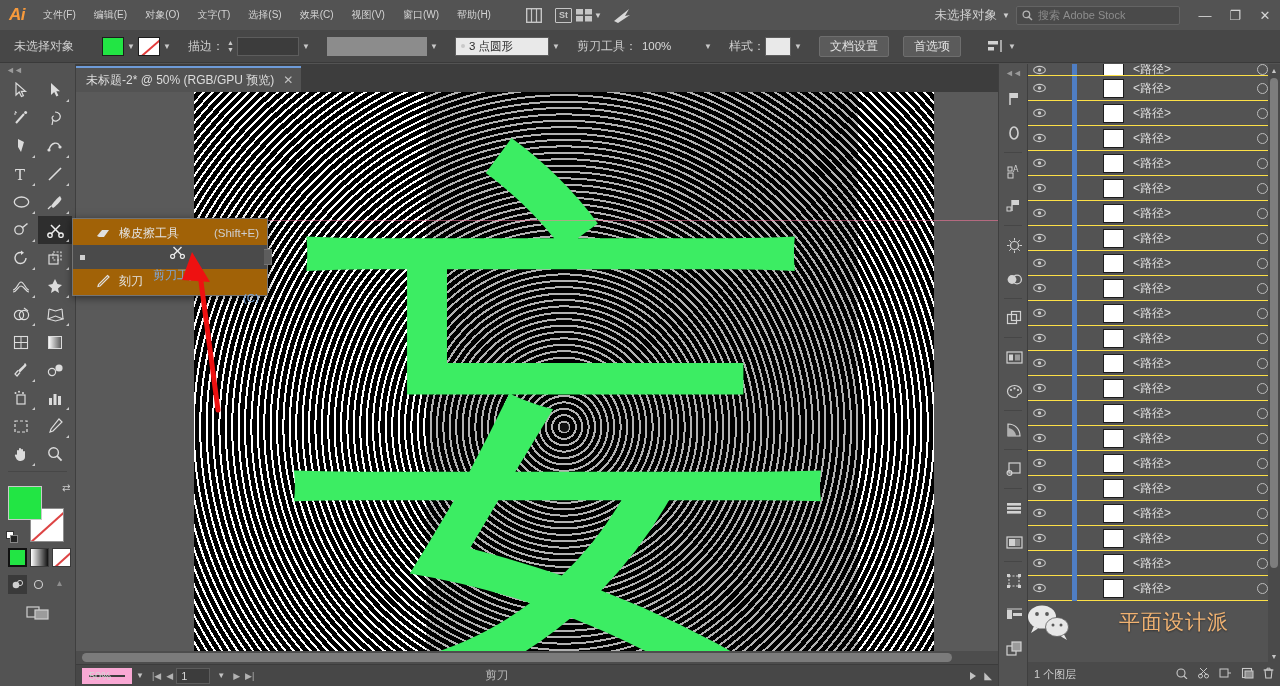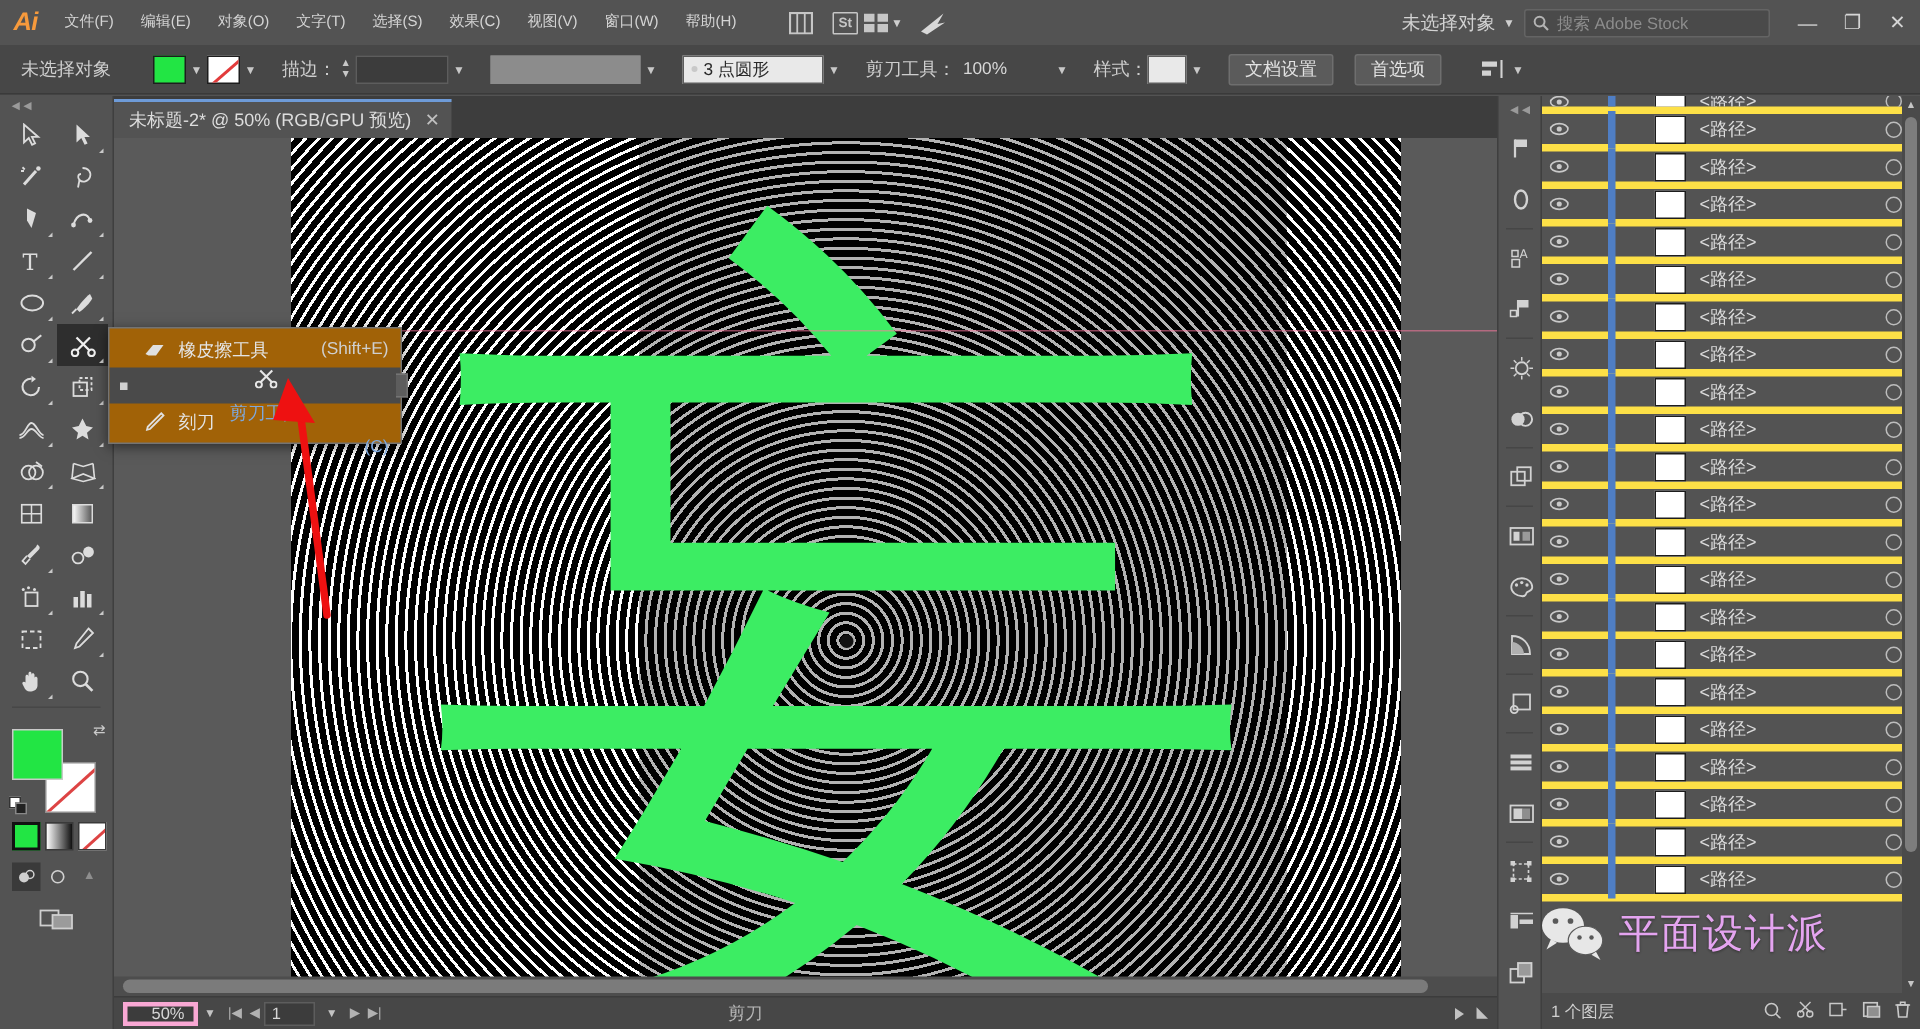--- a/index.html
+++ b/index.html
@@ -248,21 +248,21 @@
     height: 26px; background: #404040; display: flex; align-items: flex-end; padding-left: 8px;
   }
   .ptab {
     height: 24px; padding: 0 11px; display: flex; align-items: center;
     color: #b9b9b9; font-size: 12px; cursor: default;
   }
   .ptab.act { background: #535353; color: #e8e8e8; }
   .ptab-menu { margin-left: auto; width: 26px; height: 24px; display:flex; align-items:center; justify-content:center; color:#c3c3c3; }
   .layers-scroll { flex: 1; position: relative; overflow: hidden; background: #535353; }
   .lrow {
-    height: 25px; display: flex; align-items: center; border-bottom: 5px solid #fde047;
+    height: 25px; display: flex; align-items: center; border-bottom: 1px solid #fde047;
     position: relative; cursor: default;
   }
   .lrow .eye { width: 22px; display:flex; align-items:center; justify-content:center; color:#c9c9c9; }
   .lrow .lock { width: 20px; display:flex; align-items:center; justify-content:center; color:#c9c9c9; }
   .lrow .selbar { width: 5px; height: 25px; background: #4f7ec4; margin-left: 2px; }
   .lrow .thumb {
     width: 21px; height: 19px; background: #fff; border: 1px solid #1c1c1c; margin-left: 26px;
   }
   .lrow .thumb.dark { background: #0c0c0c; border-color: #b8b8b8; }
   .lrow .nm { margin-left: 9px; color: #dcdcdc; font-size: 12px; }
@@ -286,33 +286,33 @@
   }
   .pf-icons { margin-left: auto; display: flex; gap: 9px; color:#c9c9c9; }
 
   
   .watermark {
     position: absolute; right: 4px; top: 600px; width: 250px; height: 44px;
     display: flex; align-items: center; gap: 7px; z-index: 30; pointer-events: none;
     opacity: 0.93;
   }
   .wm-text {
-    color: #f0abfc; font-size: 27px; font-family: "DejaVu Sans", sans-serif;
-    letter-spacing: 1px; text-shadow: 0 1px 2px rgba(0,0,0,.45);
+    color: #fdba74; font-size: 21px; font-family: "DejaVu Sans", sans-serif;
+    letter-spacing: 1px; text-shadow: 0 1px 2px rgba(0,0,0,.45); margin-left: 40px;
   }
 
   
   .statusbar {
     position: absolute; left: 76px; bottom: 0; width: 922px; height: 22px;
     background: #474747; display: flex; align-items: center; gap: 0; padding-left: 6px;
     border-top: 1px solid #3c3c3c;
   }
   .sb-zoom {
-    width: 50px; height: 16px; background: #3c3c3c; border: 3px solid #f9a8d4;
-    color: #d6d6d6; font-size: 11px; display:flex; align-items:center; padding-left:16px;
+    width: 50px; height: 16px; background: #3c3c3c; border: 7px solid #f9a8d4;
+    color: #d6d6d6; font-size: 11px; display:flex; align-items:center; padding-left:0;
   }
   .sb-chev { width:16px; display:flex; align-items:center; justify-content:center; color:#c3c3c3; font-size:8px; }
   .sb-nav { display:flex; align-items:center; gap:5px; margin-left: 4px; color:#b2b2b2; font-size:9px; }
   .sb-page {
     width: 34px; height: 16px; background: #3c3c3c; border: 1px solid #5d5d5d;
     color:#d6d6d6; font-size:11px; display:flex; align-items:center; padding-left:4px; margin:0 3px;
   }
   .sb-tool { margin: 0 auto; color: #b9b9b9; font-size: 11.5px; }
   .sb-right { margin-left: auto; display:flex; align-items:center; gap:8px; padding-right:6px; color:#c2c2c2; font-size:10px; }
   .tri-r { width:0;height:0;border-left:6px solid #c2c2c2;border-top:4px solid transparent;border-bottom:4px solid transparent; }

